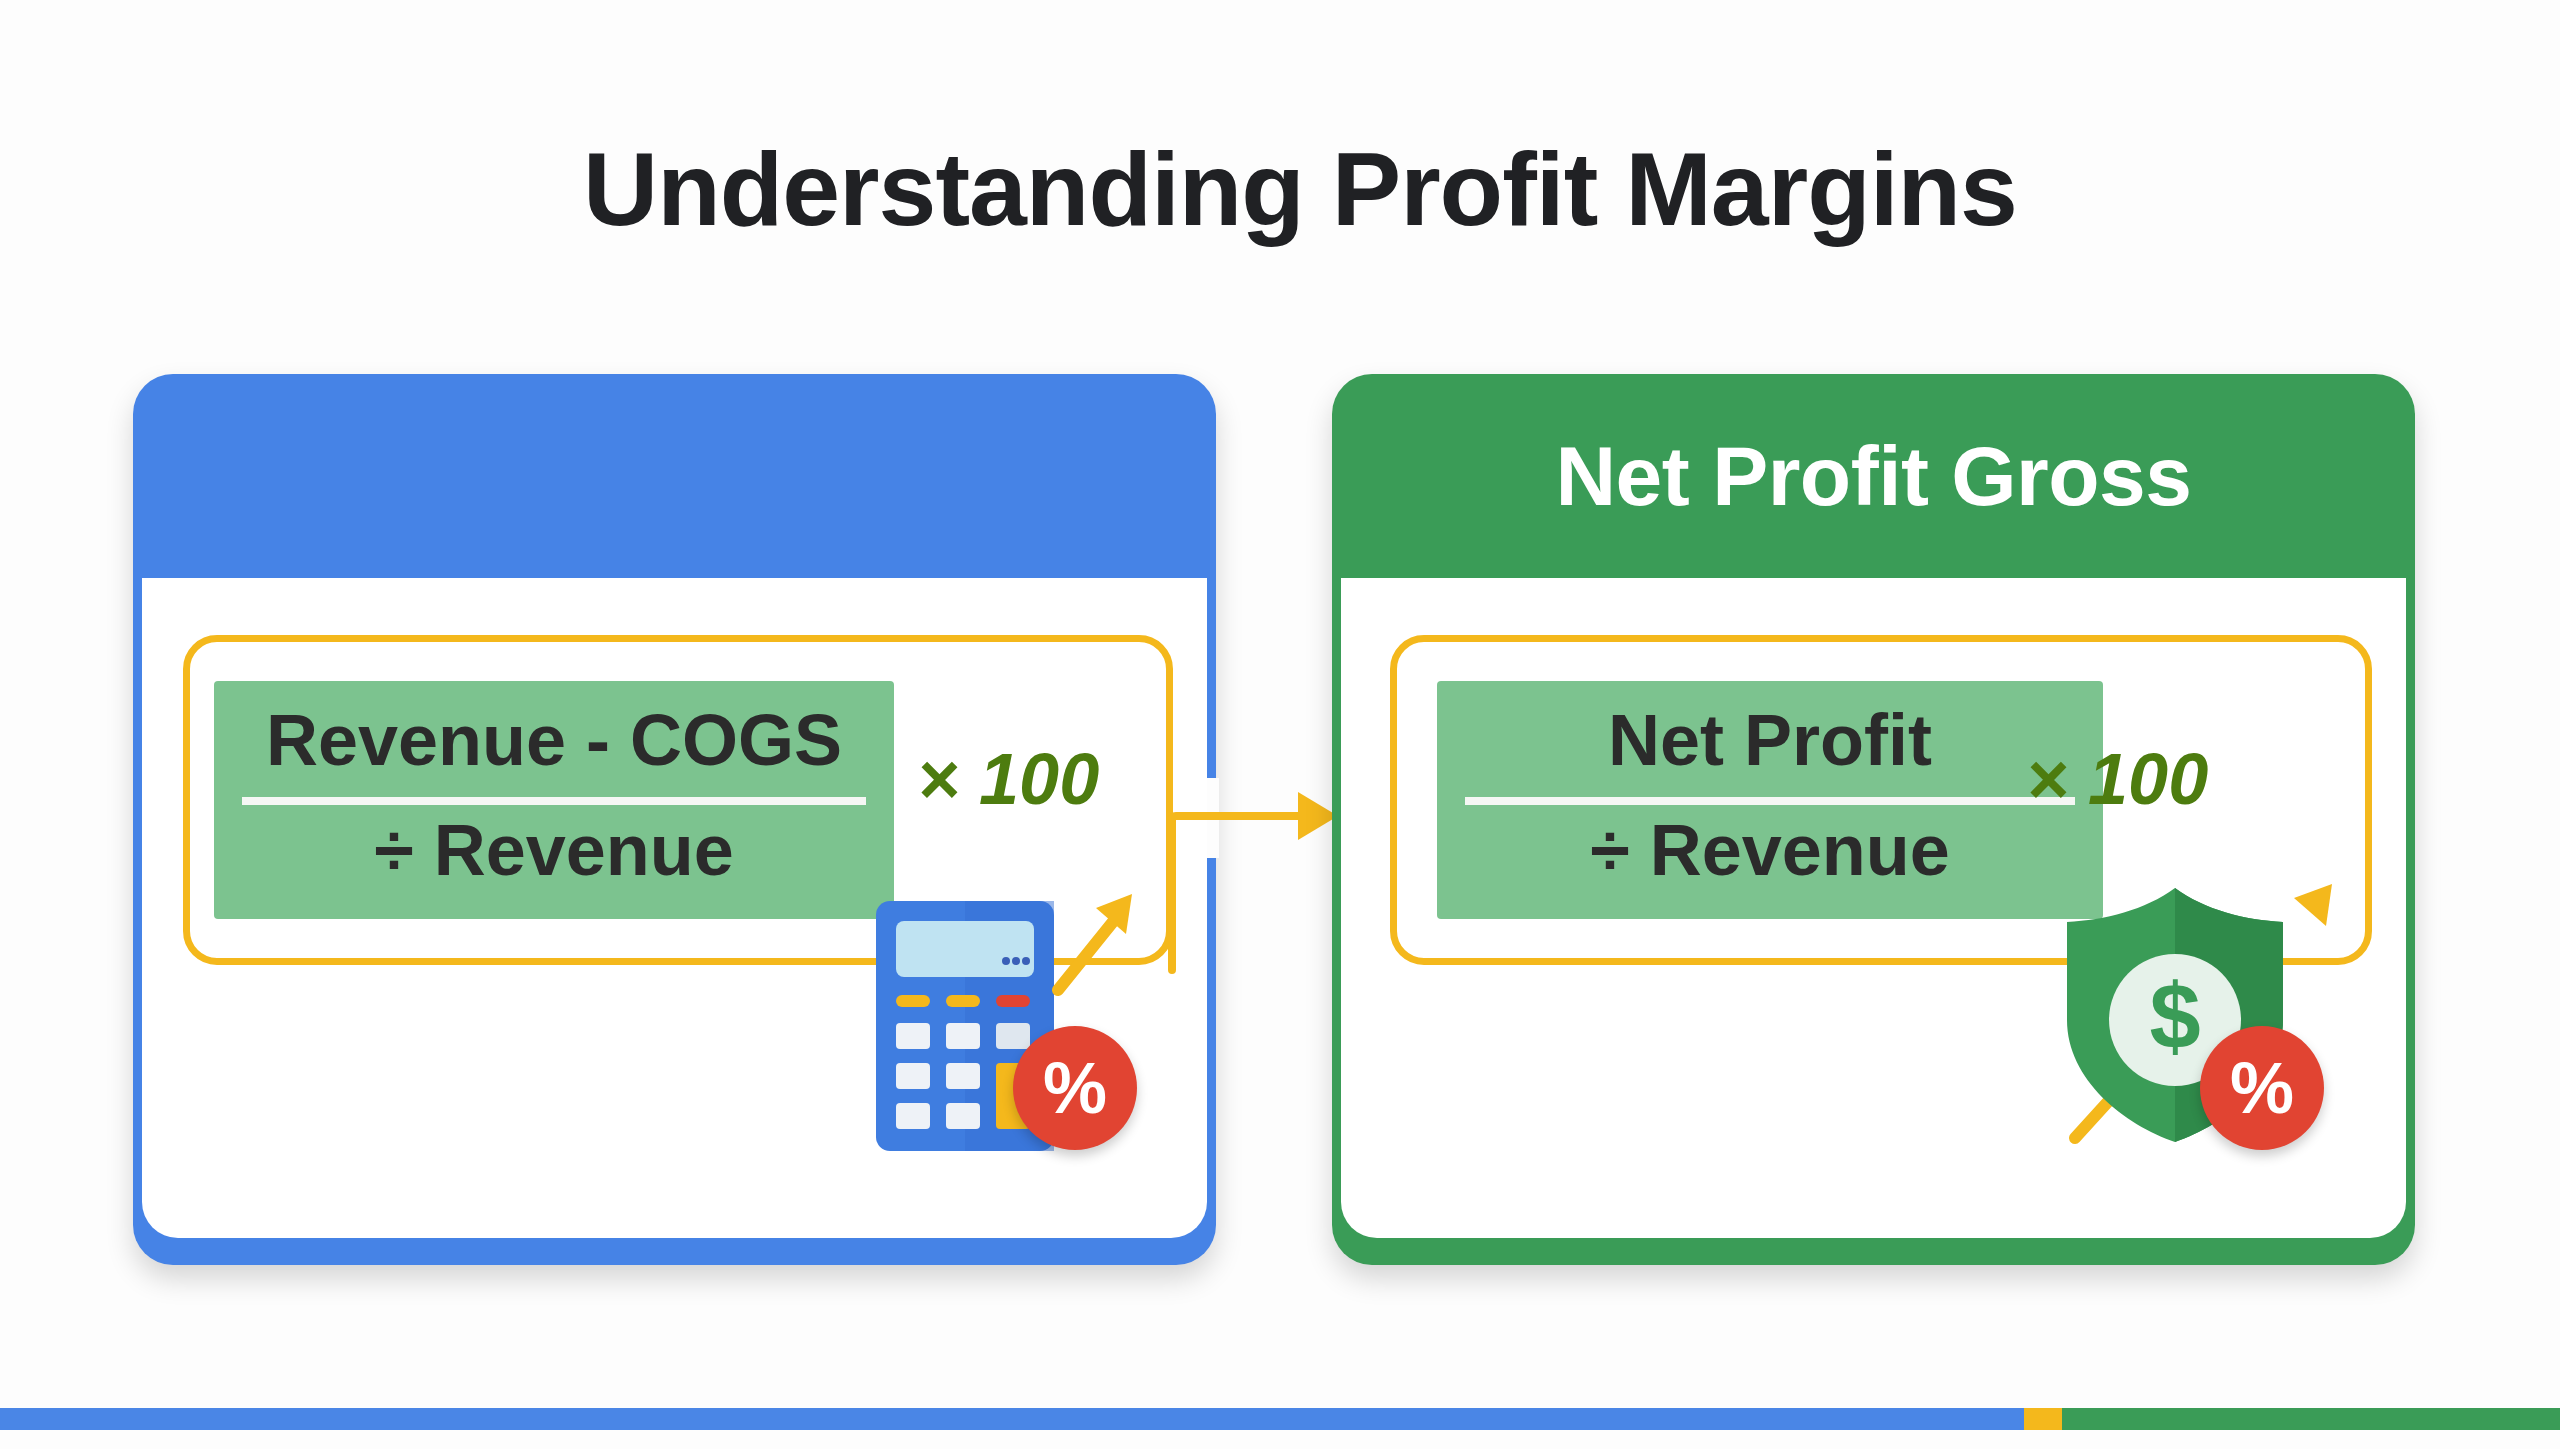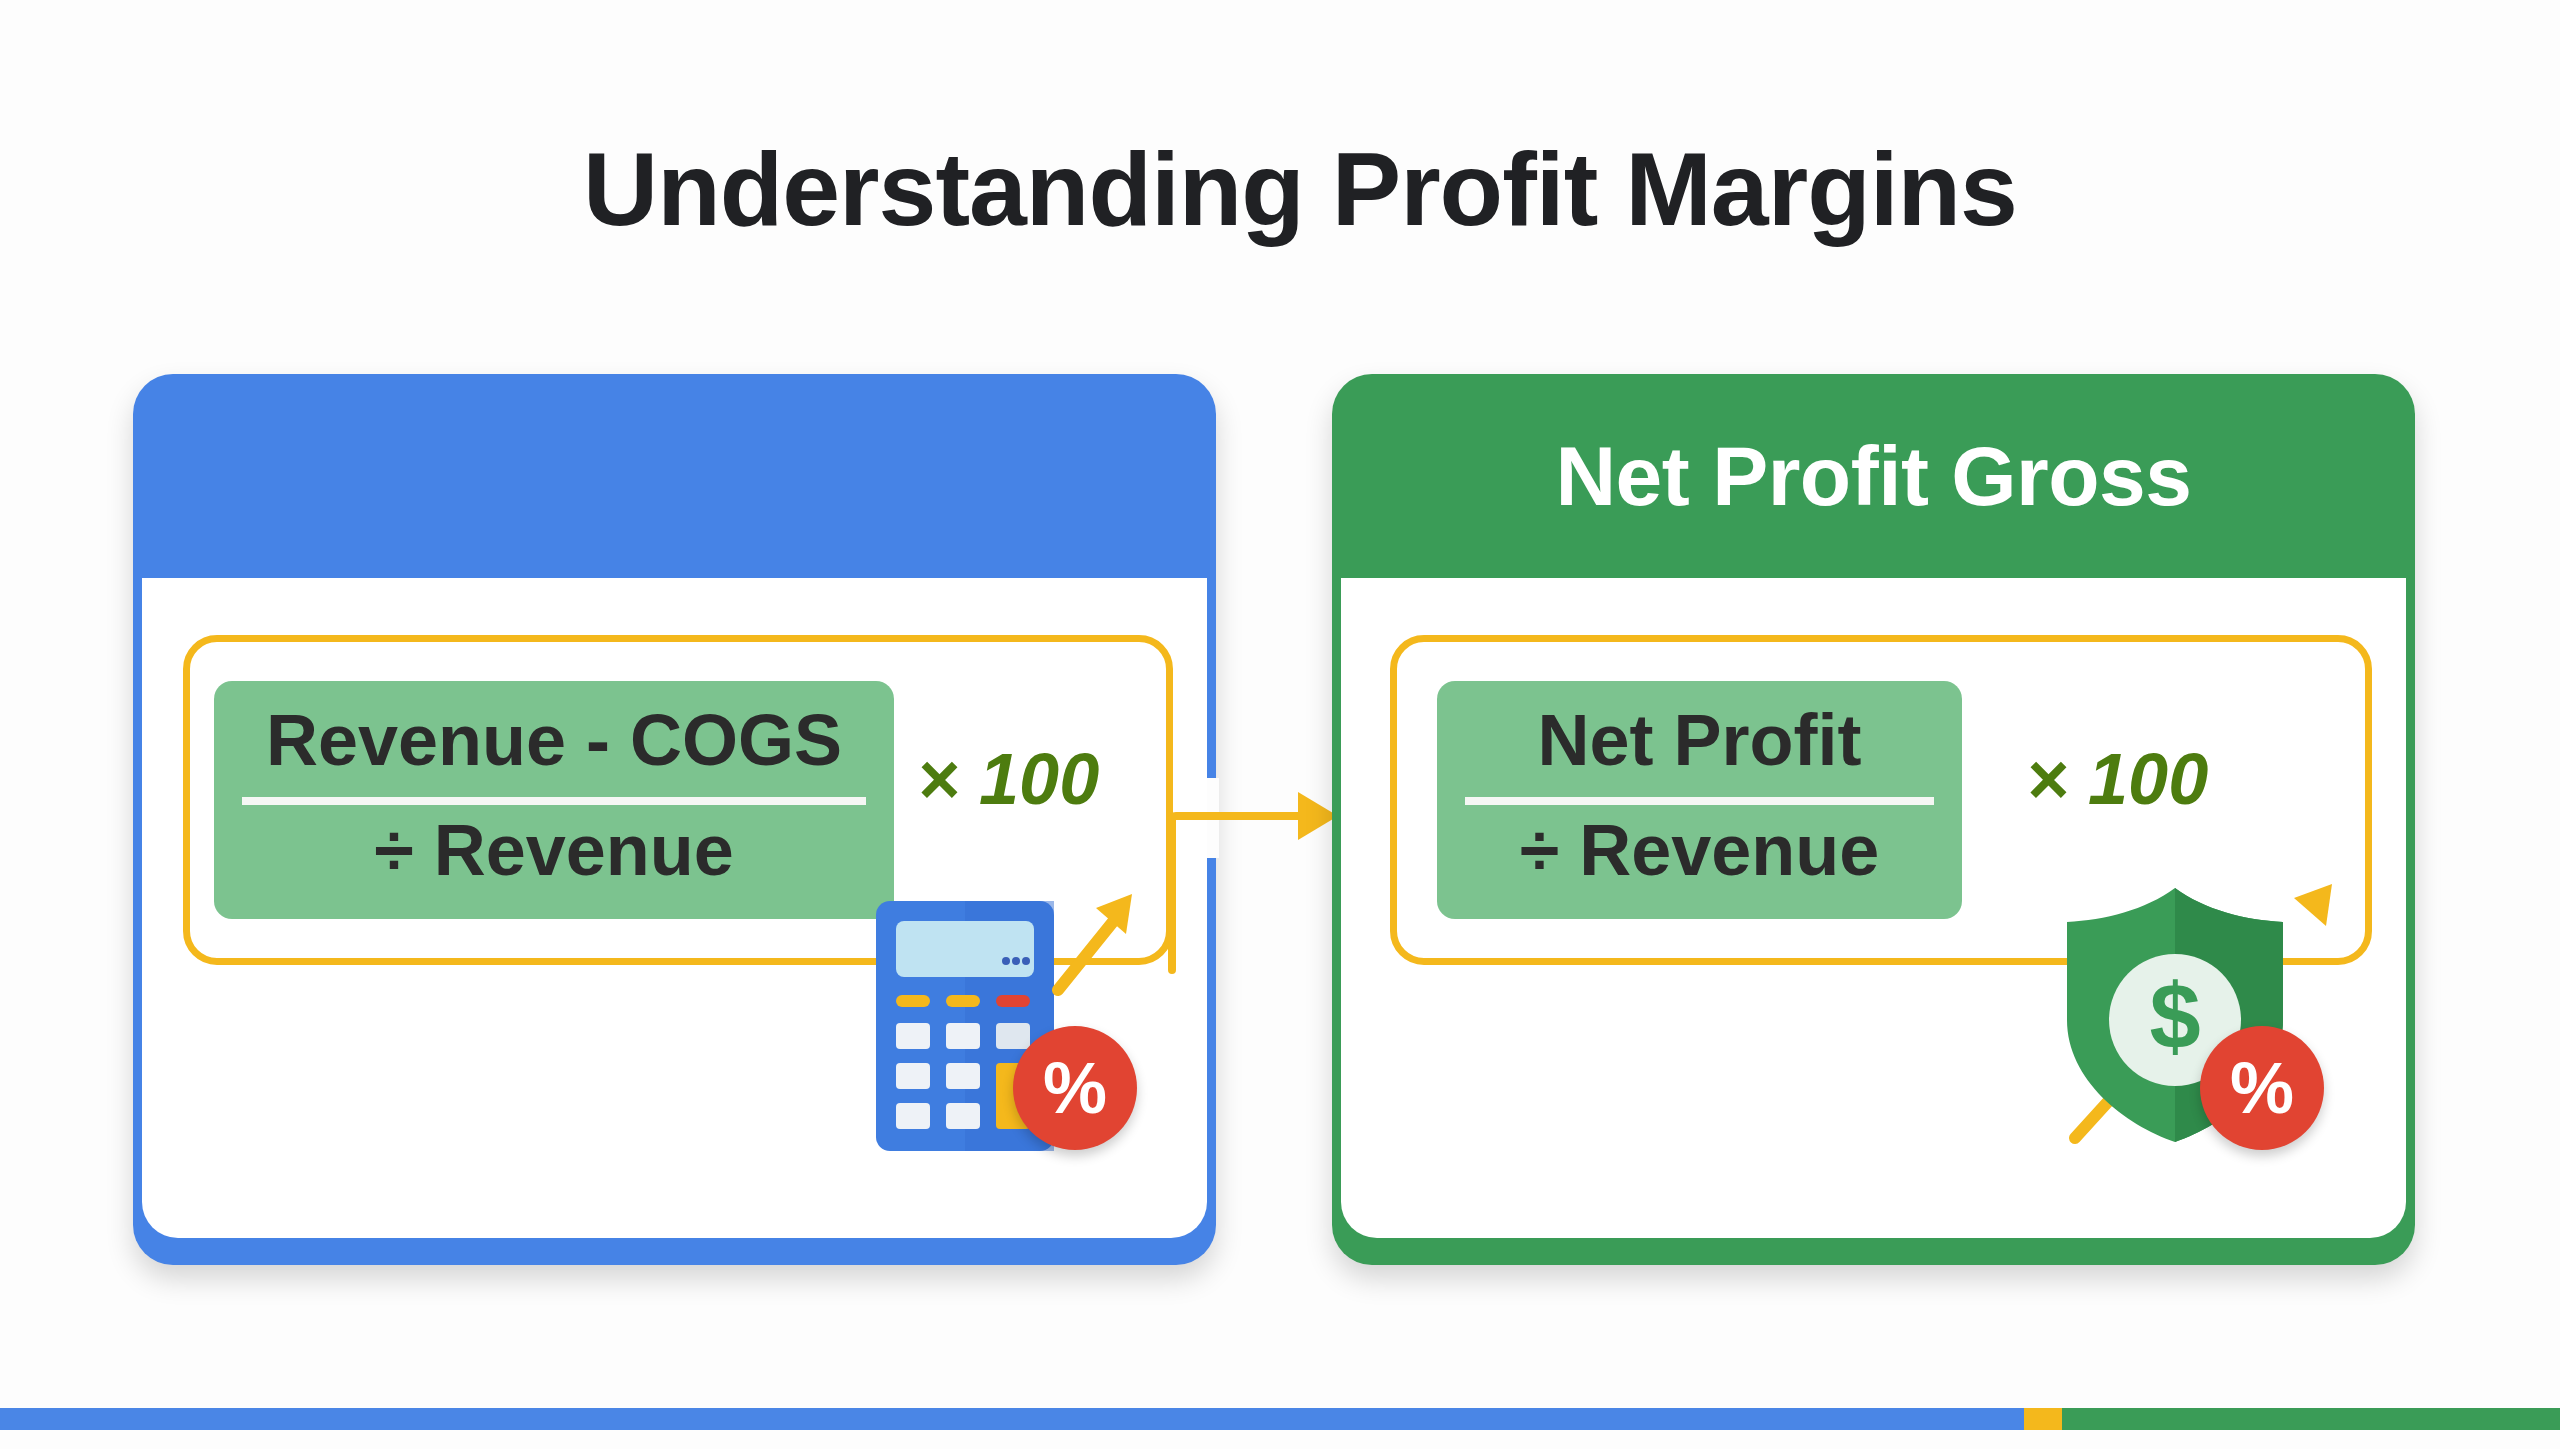--- a/index.html
+++ b/index.html
@@ -28,23 +28,23 @@
   .card-body {
     position:absolute; left:9px; right:9px; top:204px; bottom:27px;
     background:#fff; border-radius:0 0 36px 36px;
   }
   .formula-box {
     position:absolute; left:41px; top:57px; width:990px; height:330px;
     border:7px solid #f4b81c; border-radius:34px; box-sizing:border-box;
   }
   .fraction {
     position:absolute; left:72px; top:103px; width:680px; height:238px;
-    background:#7cc38f; border-radius:18px;
+    background:#7cc38f; border-radius:4px;
   }
-  .green .fraction { left:96px; width:525px; }
+  .green .fraction { left:96px; width:666px; }
   .numerator, .denominator {
     position:absolute; left:0; width:100%; text-align:center;
     font-size:72px; font-weight:700; color:#2b2b2b;
   }
   .numerator { top:18px; }
   .denominator { top:128px; }
   .frac-line {
     position:absolute; left:28px; right:28px; top:116px; height:8px; background:#f5f7f4;
   }
   .times {

